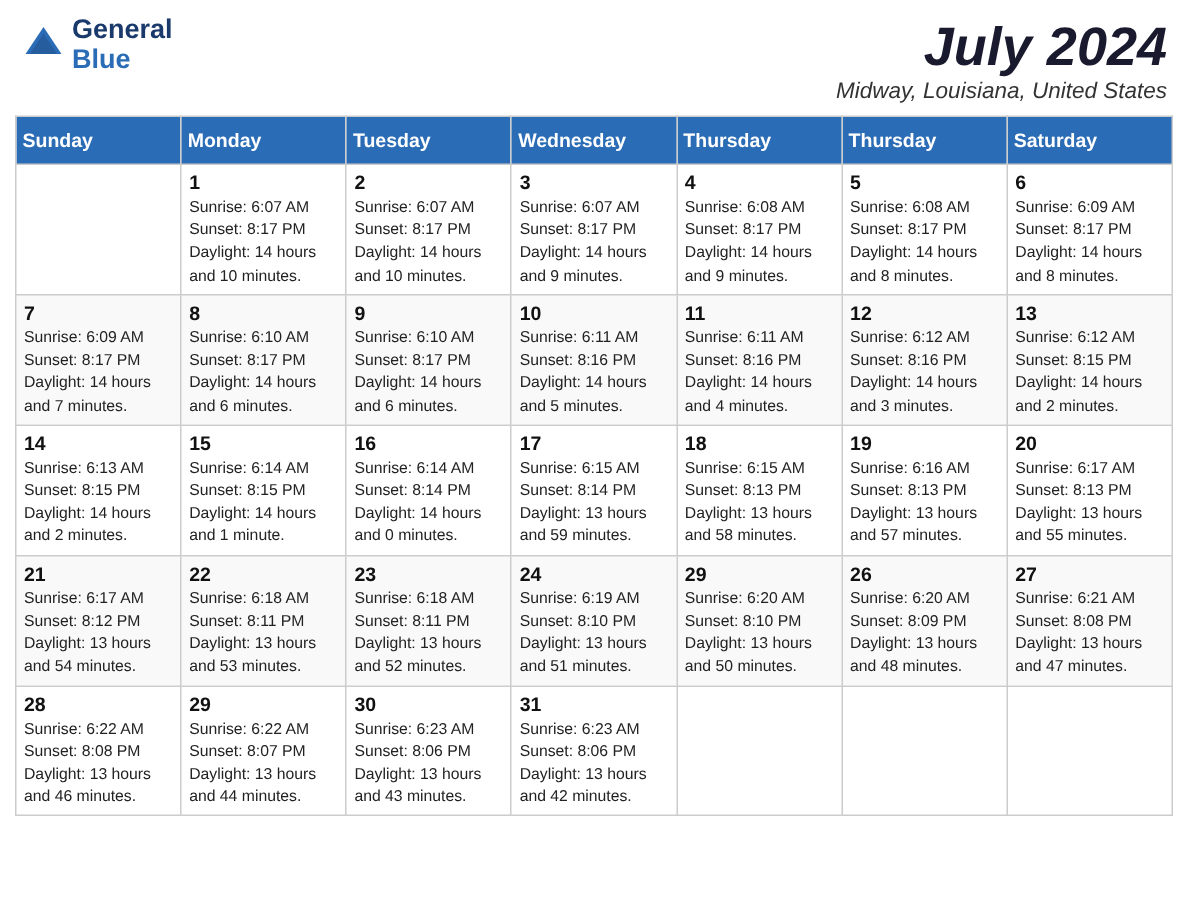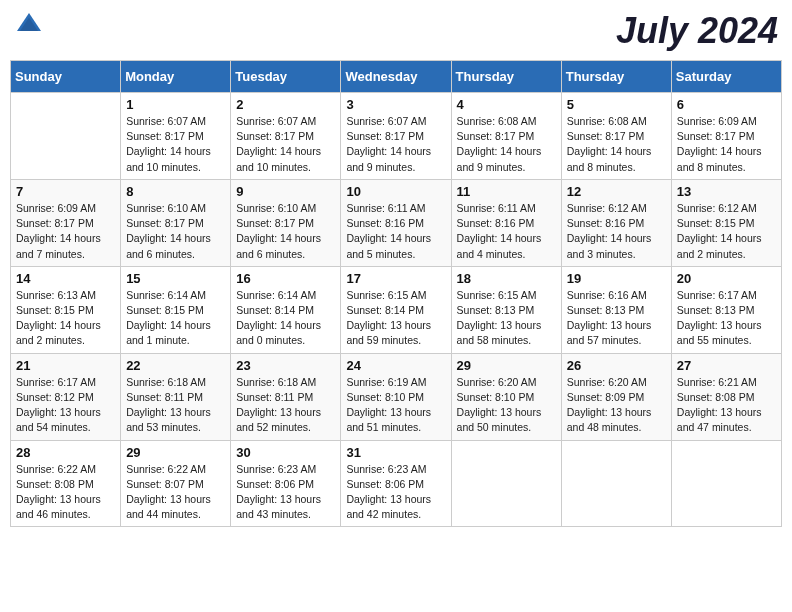--- a/index.html
+++ b/index.html
@@ -93,23 +93,28 @@
   </style>
 </head>
 <body>
 
 <div class="header-area">
   <div class="logo">
     <svg class="logo-icon" viewBox="0 0 40 40">
       <polygon points="20,4 36,28 4,28" fill="#2a6cb5"></polygon>
       <polygon points="20,10 32,28 8,28" fill="#1a3a6b" opacity="0.3"></polygon>
     </svg>
+    <div class="logo-text">
+      <div>General</div>
+      <div class="logo-blue">Blue</div>
+    </div>
   </div>
   <div class="title-area">
     <div class="month-title">July 2024</div>
+    <div class="location-title">Midway, Louisiana, United States</div>
   </div>
 </div>
 
 <table class="calendar-table">
   <thead>
     <tr>
 
     <th>Sunday</th>
         <th>Monday</th>
         <th>Tuesday</th>

